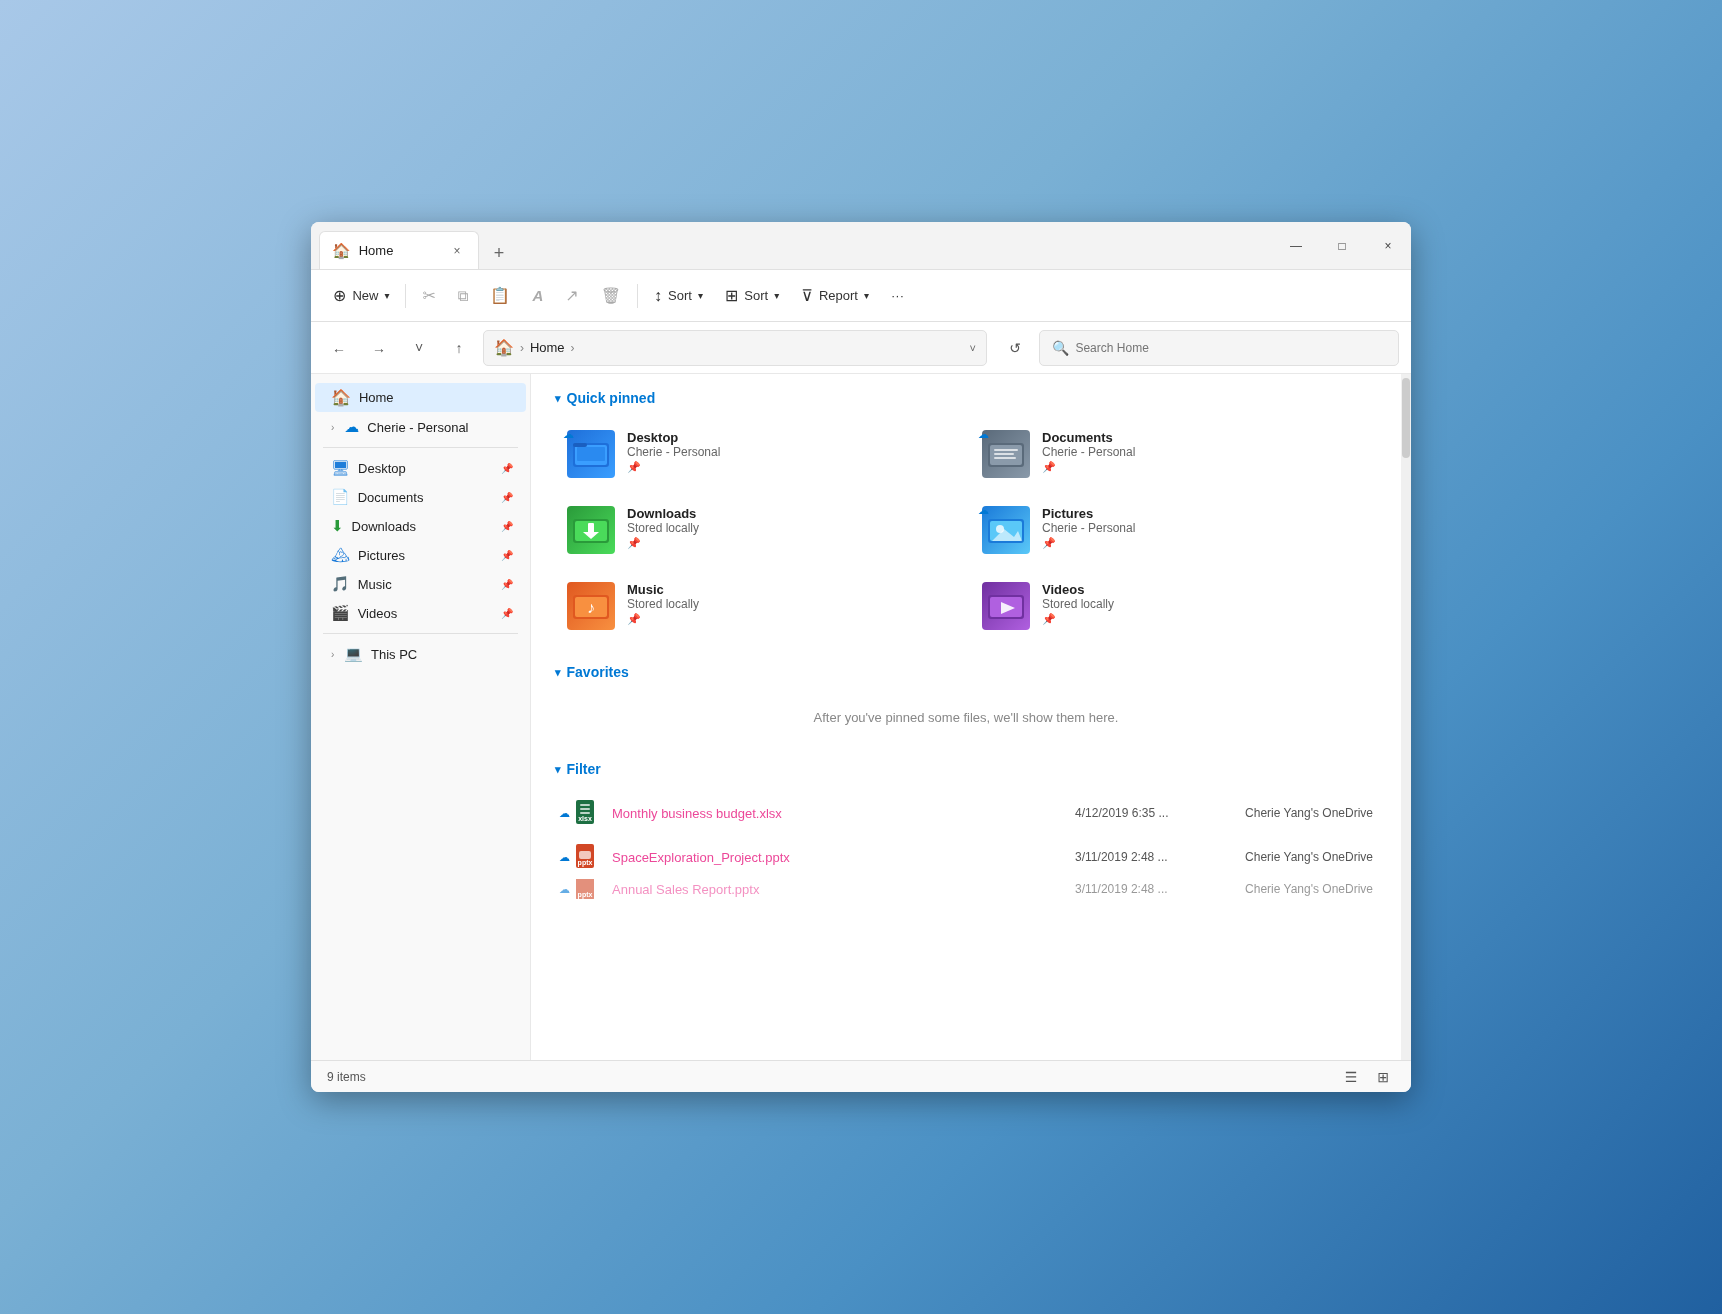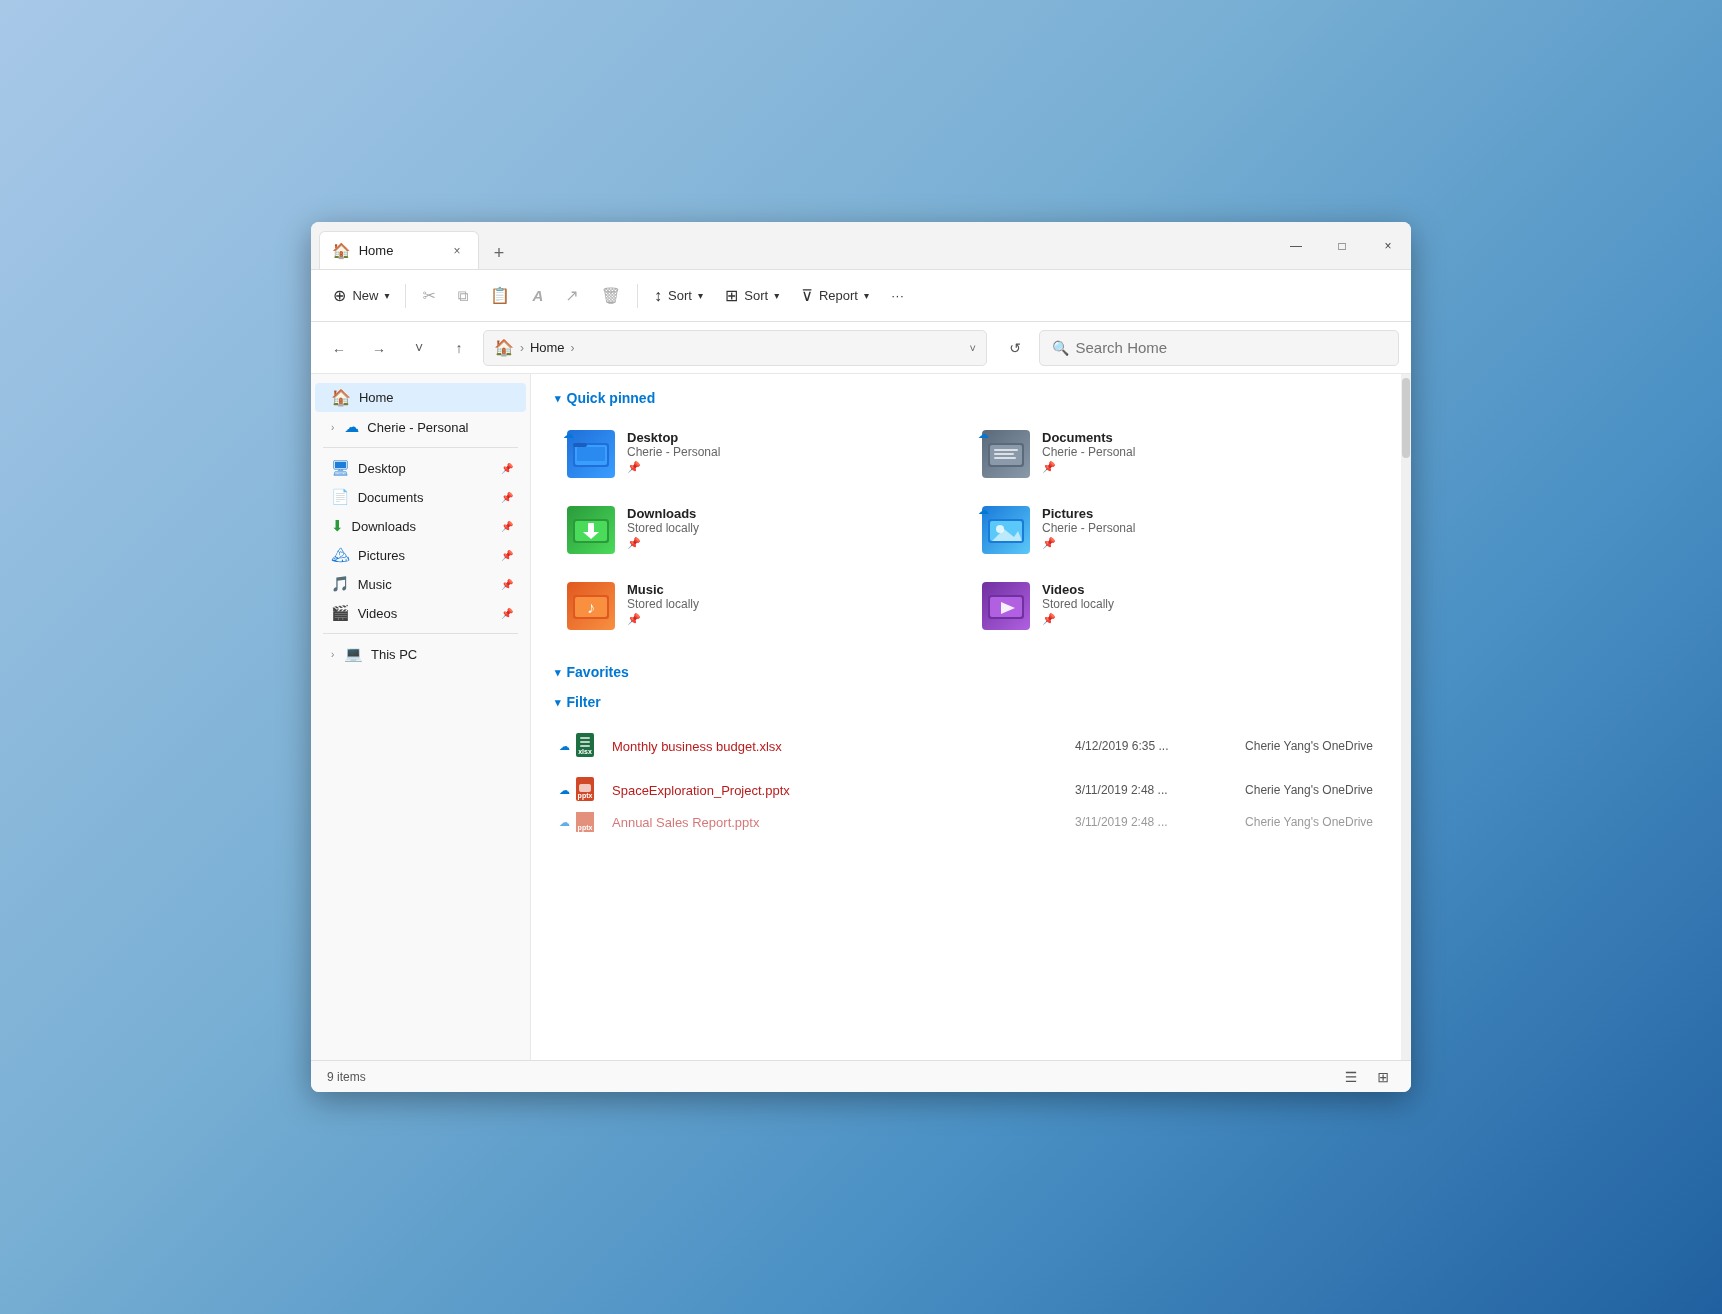--- a/index.html
+++ b/index.html
@@ -89,21 +89,21 @@
     .addr-sep { font-size: 12px; color: #888; }
     .addr-chevron { margin-left: auto; font-size: 11px; color: #666; }
     .addr-refresh { margin-left: 4px; }
     .search-box {
       display: flex; align-items: center; gap: 6px;
       background: #f5f5f5; border: 1px solid #e0e0e0;
       border-radius: 5px; padding: 0 12px; width: 360px; height: 36px;
     }
     .search-icon { font-size: 14px; color: #888; }
     .search-input {
-      border: none; background: transparent; font-size: 15px;
+      border: none; background: transparent; font-size: 12px;
       color: #888; outline: none; flex: 1;
     }
 
     
     .main-area {
       display: flex; flex: 1; overflow: hidden;
       background: #ffffff;
     }
 
     
@@ -168,21 +168,21 @@
     }
 
     
     .recent-list { }
     .recent-item {
       display: flex; align-items: center; gap: 10px;
       padding: 8px 4px; border-radius: 4px; cursor: pointer;
       font-size: 13px;
     }
     .recent-icon-wrap { display: flex; align-items: center; gap: 4px; }
-    .recent-name { flex: 1; color: #b91c1c; }
+    .recent-name { flex: 1; color: #ec4899; }
     .recent-date { width: 160px; color: #555; font-size: 12px; }
     .recent-location { color: #555; font-size: 12px; }
 
     
     .status-bar {
       background: #f9f9f9; height: 32px;
       display: flex; align-items: center; justify-content: space-between;
       padding: 0 16px; border-top: 1px solid #e0e0e0;
       font-size: 12px; color: #555;
     }
@@ -462,20 +462,21 @@
               <span class="qa-pin">📌</span>
             </div>
           </div>
 
         </div>
 
         <div class="section-header">
           <span class="section-chevron">▾</span>
           <span>Favorites</span>
         </div>
+        <div class="favorites-empty">After you've pinned some files, we'll show them here.</div>
 
         <div class="section-header">
           <span class="section-chevron">▾</span>
           <span>Filter</span>
         </div>
 
         <div class="recent-list">
 
           <div class="recent-item">
             <div class="recent-icon-wrap">

